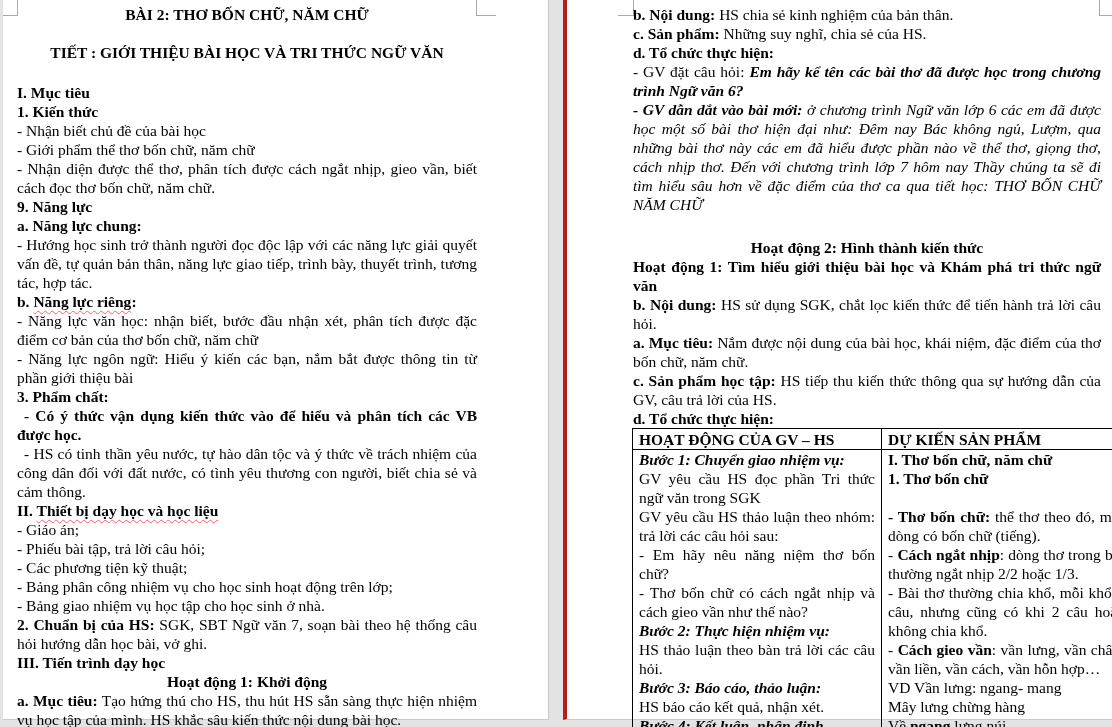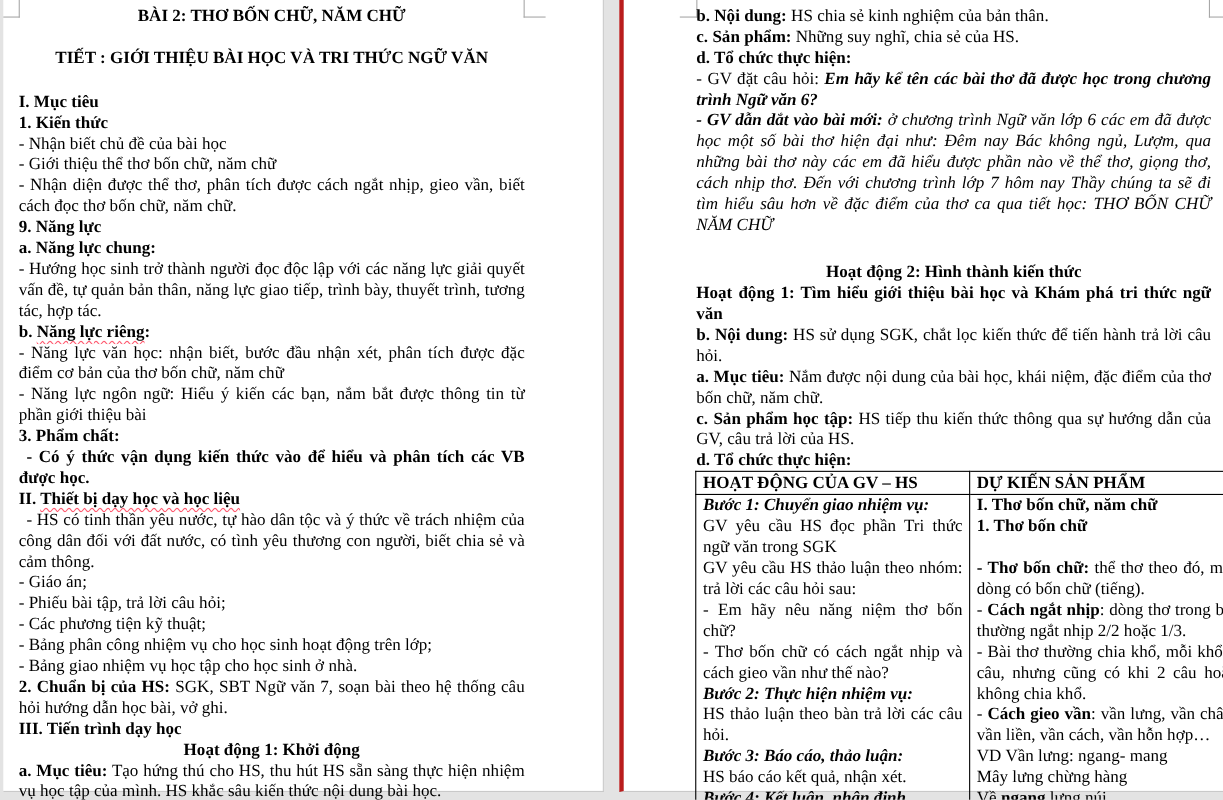--- a/index.html
+++ b/index.html
@@ -39,32 +39,32 @@
     <div class="crop p1tl"></div>
     <div class="crop p1tr"></div>
     <div class="textarea t1">
         <div class="para center"><span class="b">BÀI 2: THƠ BỐN CHỮ, NĂM CHỮ</span></div>
         <div class="para" style="height: 19px;"></div>
         <div class="para center"><span class="b">TIẾT : GIỚI THIỆU BÀI HỌC VÀ TRI THỨC NGỮ VĂN</span></div>
         <div class="para" style="height: 21px;"></div>
         <div class="para"><span class="b">I. Mục tiêu</span></div>
         <div class="para"><span class="b">1. Kiến thức</span></div>
         <div class="para"><span>- Nhận biết chủ đề của bài học</span></div>
-        <div class="para"><span>- Giới thiệu thể thơ bốn chữ, năm chữ</span></div>
+        <div class="para"><span>- Giới phẩm thể thơ bốn chữ, năm chữ</span></div>
         <div class="para"><span>- Nhận diện được thể thơ, phân tích được cách ngắt nhịp, gieo vần, biết cách đọc thơ bốn chữ, năm chữ.</span></div>
         <div class="para"><span class="b">9. Năng lực</span></div>
         <div class="para"><span class="b">a. Năng lực chung:</span></div>
         <div class="para"><span>- Hướng học sinh trở thành người đọc độc lập với các năng lực giải quyết vấn đề, tự quản bản thân, năng lực giao tiếp, trình bày, thuyết trình, tương tác, hợp tác.</span></div>
         <div class="para"><span class="b">b. </span><span class="b sq">Năng lực riêng</span><span class="b">:</span></div>
         <div class="para"><span>- Năng lực văn học: nhận biết, bước đầu nhận xét, phân tích được đặc điểm cơ bản của thơ bốn chữ, năm chữ</span></div>
         <div class="para"><span>- Năng lực ngôn ngữ: Hiểu ý kiến các bạn, nắm bắt được thông tin từ phần giới thiệu bài</span></div>
         <div class="para"><span class="b">3. Phẩm chất:</span></div>
         <div class="para" style="text-indent: 7px; font-weight: bold;"><span>- Có ý thức vận dụng kiến thức vào để hiểu và phân tích các VB được học.</span></div>
+        <div class="para" style="text-indent: 7px;"><span>- HS có tinh thần yêu nước, tự hào dân tộc và ý thức về trách nhiệm của công dân đối với đất nước, có tình yêu thương con người, biết chia sẻ và cảm thông.</span></div>
         <div class="para"><span class="b">II. </span><span class="b sq">Thiết bị dạy học và học liệu</span></div>
-        <div class="para" style="text-indent: 7px;"><span>- HS có tinh thần yêu nước, tự hào dân tộc và ý thức về trách nhiệm của công dân đối với đất nước, có tình yêu thương con người, biết chia sẻ và cảm thông.</span></div>
         <div class="para"><span>- Giáo án;</span></div>
         <div class="para"><span>- Phiếu bài tập, trả lời câu hỏi;</span></div>
         <div class="para"><span>- Các phương tiện kỹ thuật;</span></div>
         <div class="para"><span>- Bảng phân công nhiệm vụ cho học sinh hoạt động trên lớp;</span></div>
         <div class="para"><span>- Bảng giao nhiệm vụ học tập cho học sinh ở nhà.</span></div>
         <div class="para"><span class="b">2. Chuẩn bị của HS:</span><span> SGK, SBT Ngữ văn 7, soạn bài theo hệ thống câu hỏi hướng dẫn học bài, vở ghi.</span></div>
         <div class="para"><span class="b">III. Tiến trình dạy học</span></div>
         <div class="para center"><span class="b">Hoạt động 1: Khởi động</span></div>
         <div class="para"><span class="b">a. Mục tiêu:</span><span> Tạo hứng thú cho HS, thu hút HS sẵn sàng thực hiện nhiệm vụ học tập của mình. HS khắc sâu kiến thức nội dung bài học.</span></div>
       </div>

